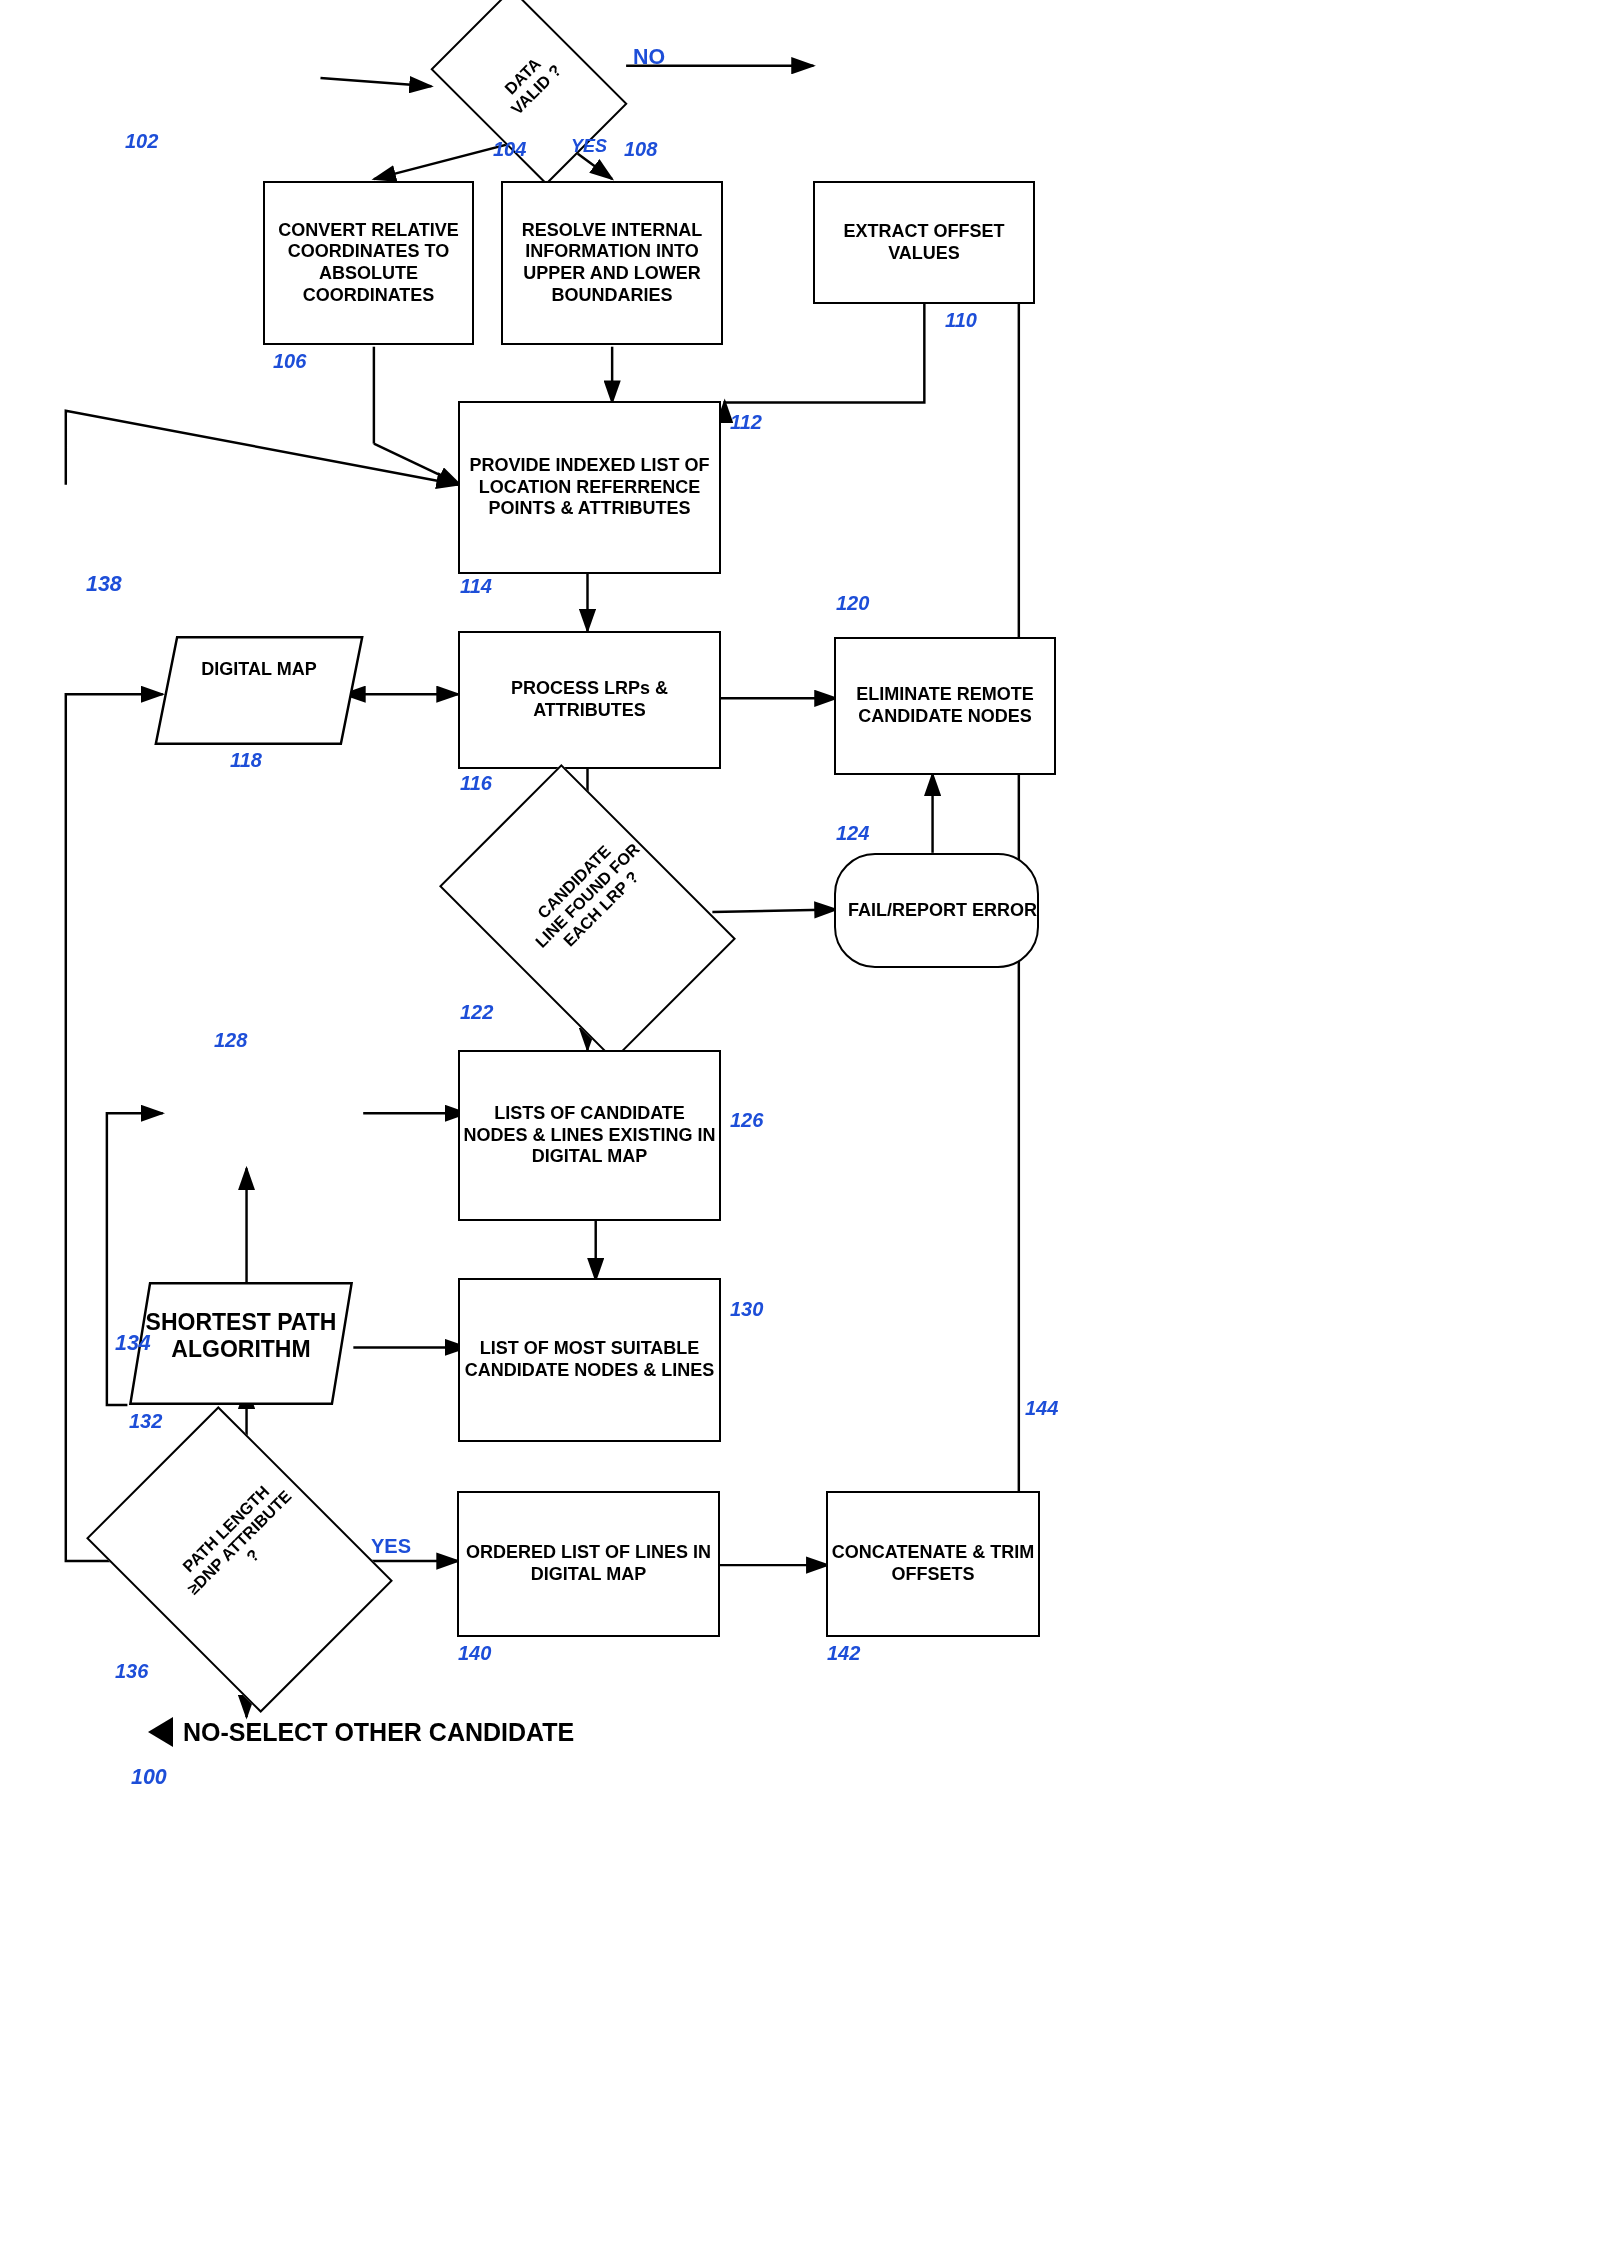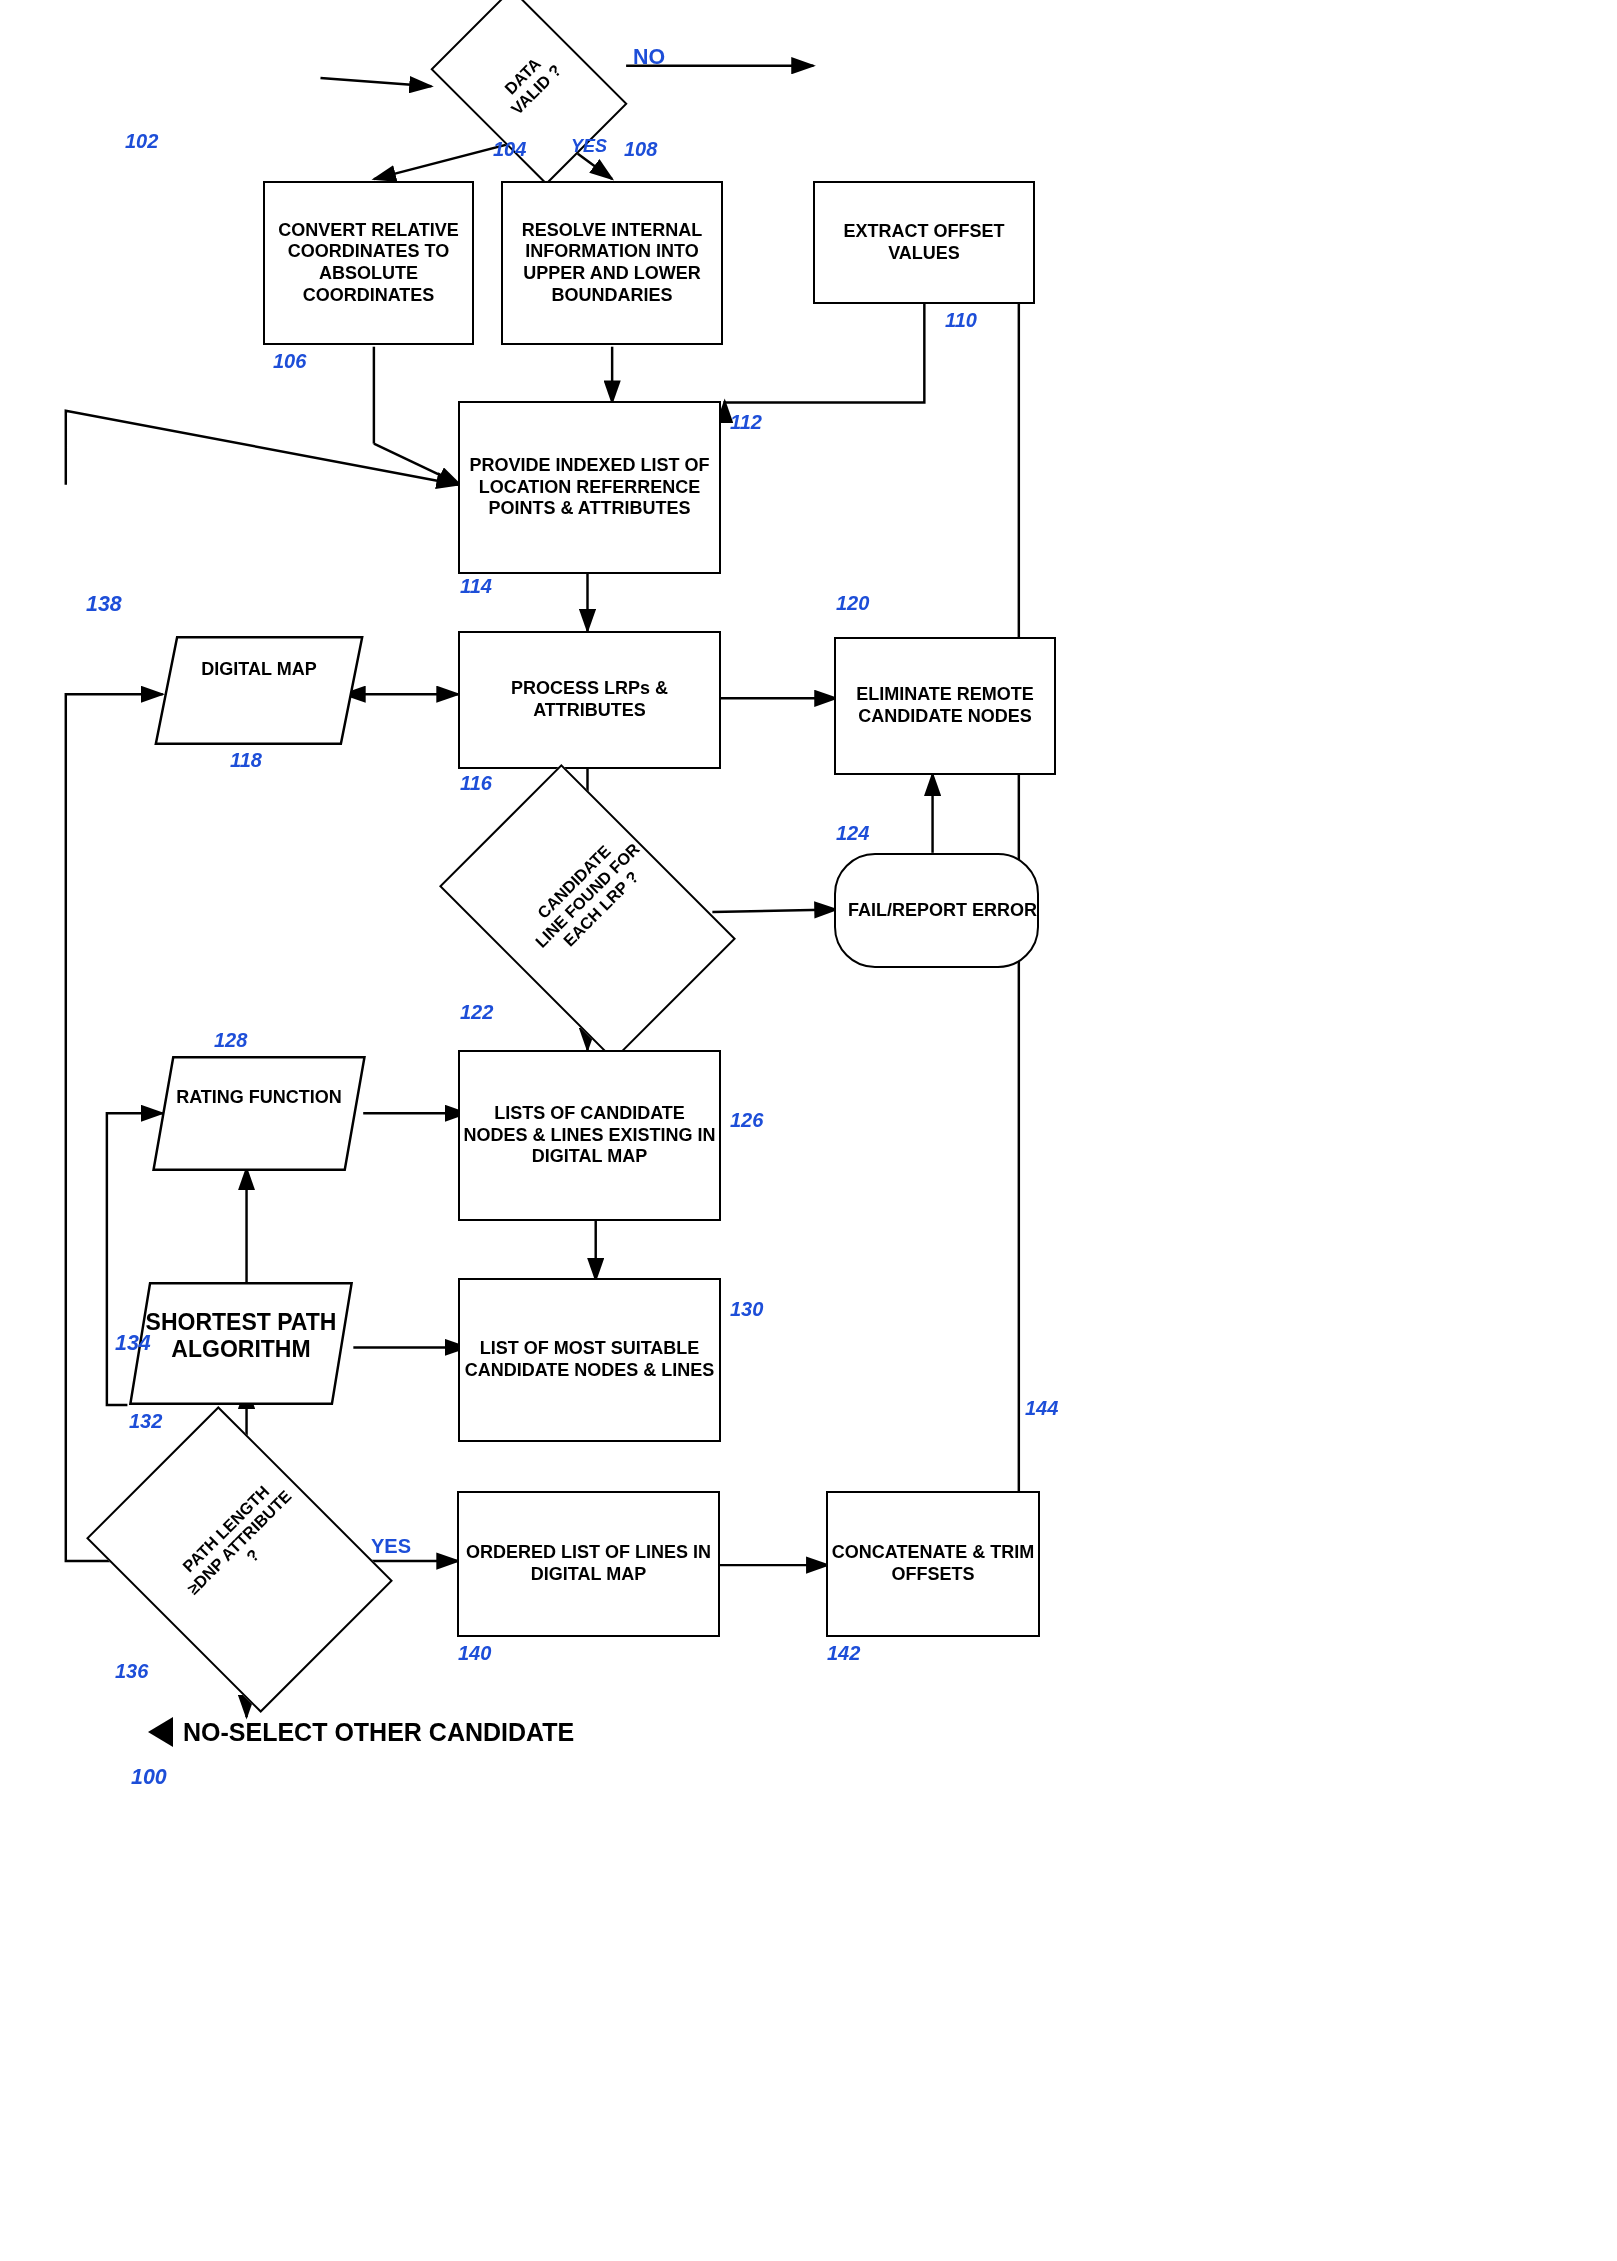--- a/index.html
+++ b/index.html
@@ -177,21 +177,21 @@
   </div>
   <div class="label" style="left:460px; top:772px; font-style:italic;">116</div>
 
   <div style="position:absolute; left:152px; top:634px; width:214px; height:113px;">
     <svg width="214" height="113" viewBox="0 0 260 138">
       <polygon points="30,4 256,4 230,134 4,134" fill="#fff" stroke="#000" stroke-width="3"></polygon>
     </svg>
     <div style="position:absolute; top:25px; left:0; width:100%; text-align:center; font-size:18px; font-weight:bold;">DIGITAL MAP</div>
   </div>
   <div class="label" style="left:230px; top:749px; font-style:italic;">118</div>
-  <div class="label" style="left:86px; top:592px; font-style:italic; font-size:21.4px;">138</div>
+  <div class="label" style="left:86px; top:572px; font-style:italic; font-size:21.4px;">138</div>
 
   <div class="node rect" style="left:834px; top:637px; width:222px; height:138px;">
     <span>ELIMINATE REMOTE CANDIDATE NODES</span>
   </div>
   <div class="label" style="left:836px; top:592px; font-style:italic;">120</div>
 
   <div style="position:absolute; left:456px; top:822px; width:263px; height:181px;">
     <div class="node diamond" style="left:8.2px; top:4.1px; width:247px; height:173px; border:2.5px solid #000;">
     </div>
     <div class="diamond-text" style="position:absolute; top:45px; left:0; width:100%; text-align:center; font-size:16.4px; font-weight:bold;">
@@ -203,26 +203,20 @@
   <div class="node rect" style="left:834px; top:853px; width:205px; height:115px; border-radius:41px;justify-content:flex-end;">
     <span>FAIL/REPORT ERROR</span>
   </div>
   <div class="label" style="left:836px; top:822px; font-style:italic;">124</div>
 
   <div class="node rect" style="left:458px; top:1050px; width:263px; height:171px;">
     <span>LISTS OF CANDIDATE NODES &amp; LINES EXISTING IN DIGITAL MAP</span>
   </div>
   <div class="label" style="left:730px; top:1109px; font-style:italic;">126</div>
 
-  <div style="position:absolute; left:150px; top:1054px; width:218px; height:119px;">
-    <svg width="218" height="119" viewBox="0 0 265 145">
-      <polygon points="28,4 261,4 237,141 4,141" fill="#fff" stroke="#000" stroke-width="3"></polygon>
-    </svg>
-    <div style="position:absolute; top:33px; left:0; width:100%; text-align:center; font-size:18px; font-weight:bold;">RATING FUNCTION</div>
-  </div>
   <div class="label" style="left:214px; top:1029px; font-style:italic;">128</div>
 
   <div class="node rect" style="left:458px; top:1278px; width:263px; height:164px;">
     <span>LIST OF MOST SUITABLE CANDIDATE NODES &amp; LINES</span>
   </div>
   <div class="label" style="left:730px; top:1298px; font-style:italic;">130</div>
 
   <div style="position:absolute; left:127px; top:1280px; width:228px; height:127px;">
     <svg width="228" height="127" viewBox="0 0 278 155">
       <polygon points="28,4 274,4 250,151 4,151" fill="#fff" stroke="#000" stroke-width="3"></polygon>

